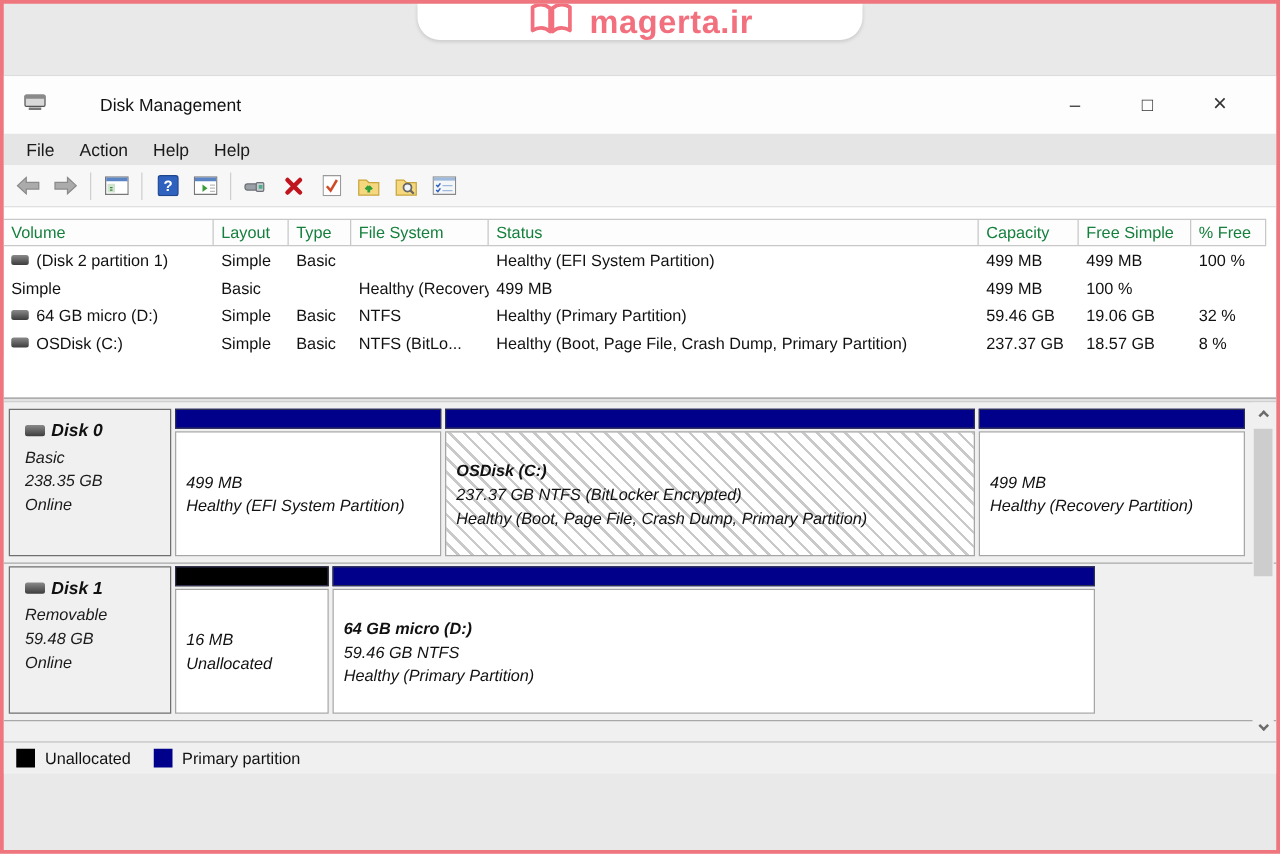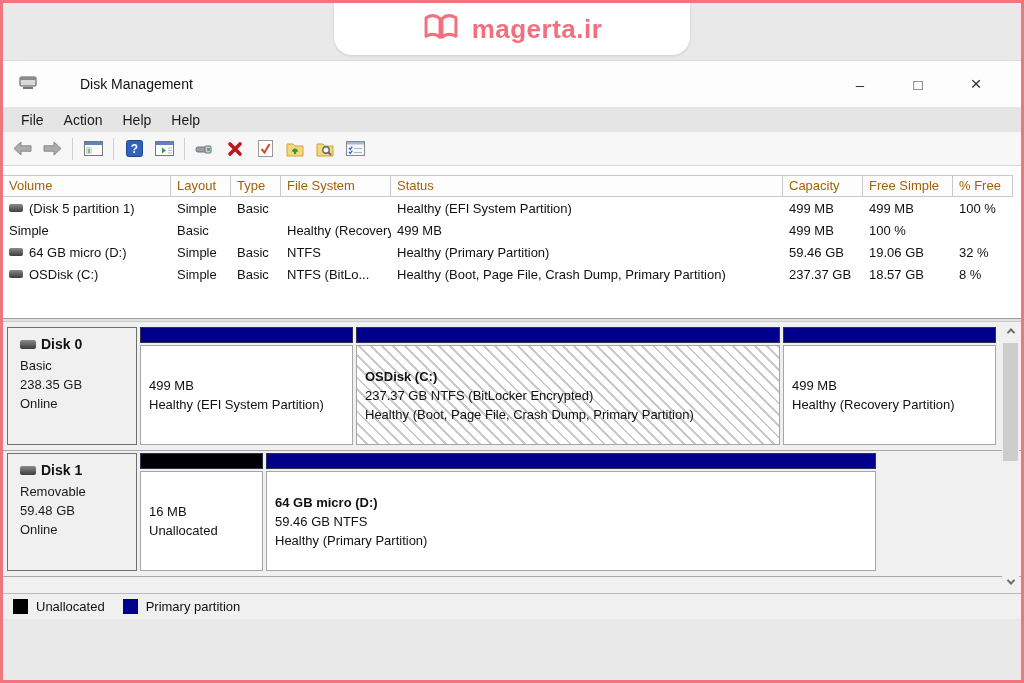--- a/index.html
+++ b/index.html
@@ -2,21 +2,21 @@
 <html><head>
 <meta charset="utf-8">
 <style>
   * { margin:0; padding:0; box-sizing:border-box; }
   html,body { width:1024px; height:683px; }
   body { font-family:"Liberation Sans", sans-serif; background:#fff; }
 
   .frame { position:relative; width:1024px; height:683px; border:3px solid #ef757e; background:#e9e9e9; overflow:hidden; }
 
   
-  .badge { position:absolute; top:0; left:50%; transform:translateX(-50%); width:356px; height:52px;
+  .badge { position:absolute; top:0; left:50%; transform:translateX(-50%); width:356px; height:29px;
            background:#fff; border-radius:0 0 18px 18px; box-shadow:0 1px 3px rgba(0,0,0,.12);
            display:flex; align-items:center; justify-content:center; gap:12px; z-index:5; }
   .badge-text { color:#f2707e; font-size:26px; font-weight:bold; letter-spacing:.5px; }
 
   
   .window { position:absolute; top:57px; left:0; width:1018px; height:558px; background:#fff; border-top:1px solid #dcdcdc; }
 
   .title-bar { height:46px; display:flex; align-items:center; padding:0 16px; background:#fdfdfd;gap:35px; }
   .title-text { font-size:14px; color:#111; margin-left:8px; }
   .win-controls { margin-left:auto; display:flex; align-items:center; }
@@ -29,30 +29,30 @@
   .toolbar { height:34px; display:flex; align-items:center; padding-left:6px; gap:4px;
              background:#f7f7f7; border-bottom:1px solid #d9d9d9; }
   .tb-btn { width:26px; height:26px; display:flex; align-items:center; justify-content:center; }
   .tb-sep { width:1px; height:22px; background:#cfcfcf; margin:0 3px; }
 
   
   .table-spacer { height:9px; background:#fff; }
   .vt { width:1010px; }
   .vt-row-grid { display:grid; grid-template-columns:168px 60px 50px 110px 392px 80px 90px 60px; }
   .vt-head-row { border-top:1px solid #c8c8c8; border-bottom:1px solid #c8c8c8; background:#fdfdfd; height:22px; }
-  .vt-head { font-size:13px; color:#a16207; padding:2px 6px; border-right:1px solid #c8c8c8; white-space:nowrap; overflow:hidden; }
+  .vt-head { font-size:13px; color:#15803d; padding:2px 6px; border-right:1px solid #c8c8c8; white-space:nowrap; overflow:hidden; }
   .vt-row { height:22px; }
   .vt-cell { font-size:13px; color:#111; padding:2px 6px; white-space:nowrap; overflow:hidden; display:flex; align-items:center; }
   .vol-icon { display:inline-block; width:14px; height:8px; background:linear-gradient(#8a8a8a,#3c3c3c); border-radius:2px; margin-right:6px; flex:0 0 auto; }
   .table-filler { height:33px; background:#fff; }
 
   .splitter { height:4px; background:#e2e2e2; border-top:1px solid #9c9c9c; border-bottom:1px solid #c9c9c9; }
 
   
-  .graphical { position:relative; height:271px; background:#f0f0f0; padding-top:3px; }
+  .graphical { position:relative; height:271px; background:#f0f0f0; padding-top:3px;font-style:italic; }
   .disk-row { display:flex; height:126px; border-bottom:1px solid #a8a8a8; padding-left:4px; }
   .disk-label { width:130px; height:118px; margin-top:2px; background:#f0f0f0; border:1px solid #6f6f6f;
                 padding:8px 0 0 12px; flex:0 0 auto; }
   .disk-name { font-size:14px; font-weight:bold; color:#111; display:flex; align-items:center; gap:5px; margin-bottom:4px; }
   .disk-icon { display:inline-block; width:16px; height:9px; background:linear-gradient(#8a8a8a,#3c3c3c); border-radius:2px; }
   .disk-sub { font-size:13px; color:#1a1a1a; line-height:19px; }
   .parts { display:flex; gap:3px; margin-left:3px; margin-top:2px; }
   .part { height:118px; display:flex; flex-direction:column; }
   .part-bar { height:16px; border:1px solid #30304f; }
   .part-body { flex:1; margin-top:2px; background:#fff; border:1px solid #a6a6a6;
@@ -201,21 +201,21 @@
           <div class="vt-head">File System</div>
           <div class="vt-head">Status</div>
           <div class="vt-head">Capacity</div>
           <div class="vt-head">Free Simple</div>
           <div class="vt-head">% Free</div>
         </div>
       <div id="vtBody">
           <div class="vt-row-grid vt-row">
             <div class="vt-cell">
               <span class="vol-icon"></span>
-              <span>(Disk 5 partition 1)</span>
+              <span>(Disk 2 partition 1)</span>
             </div>
             <div class="vt-cell">
               <span>Simple</span>
             </div>
             <div class="vt-cell">
               <span>Basic</span>
             </div>
             <div class="vt-cell">
               <span></span>
             </div>

